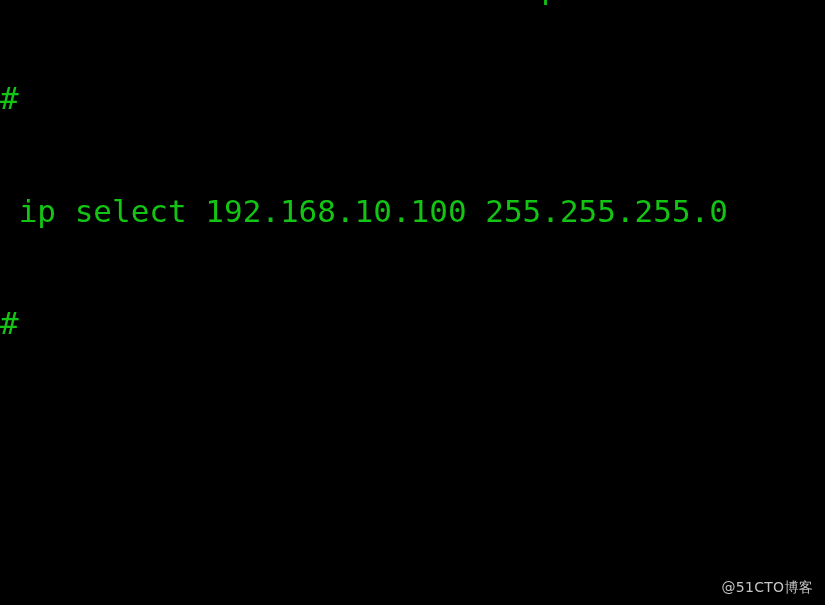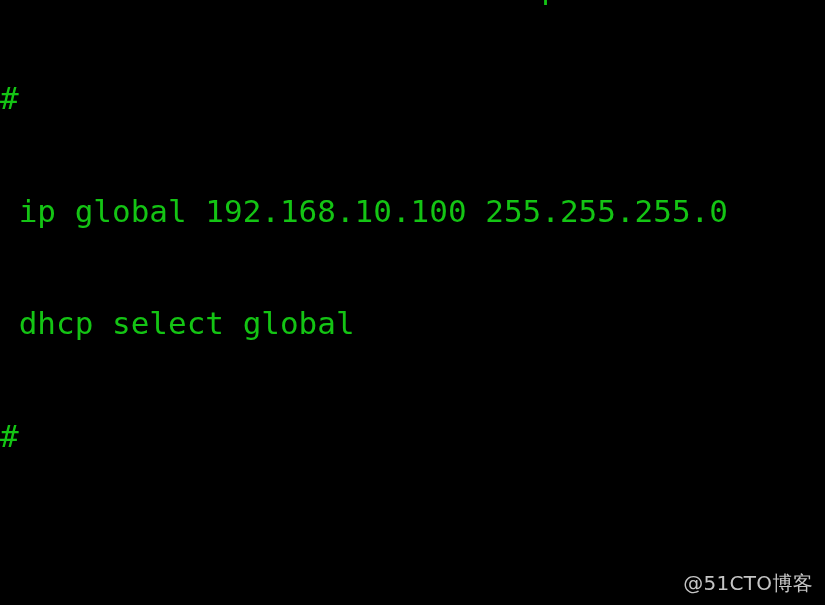--- a/index.html
+++ b/index.html
@@ -49,37 +49,36 @@
   .line {
     white-space: pre;
     height: 37.5px;
     color: #14c414;
   }
   #watermark {
     position: absolute;
     right: 12px;
     bottom: 8px;
     color: #d6d6d6;
-    font-size: 20px;
+    font-size: 14px;
     font-family: "DejaVu Sans", "Liberation Sans", sans-serif;
     letter-spacing: 0.3px;
     opacity: 0.92;
   }
 </style>
 </head>
 <body>
 
 <div id="terminal">
 
   <div id="partial-top">                            ip</div>
 
   <div id="console-lines">
     <div class="line">#</div>
-    <div class="line"> ip global 192.168.10.100 255.255.255.0</div>
-    <div class="line"> dhcp select global</div>
+    <div class="line"> ip select 192.168.10.100 255.255.255.0</div>
     <div class="line">#</div>
     
     
     
     
     
     
     
     
     

